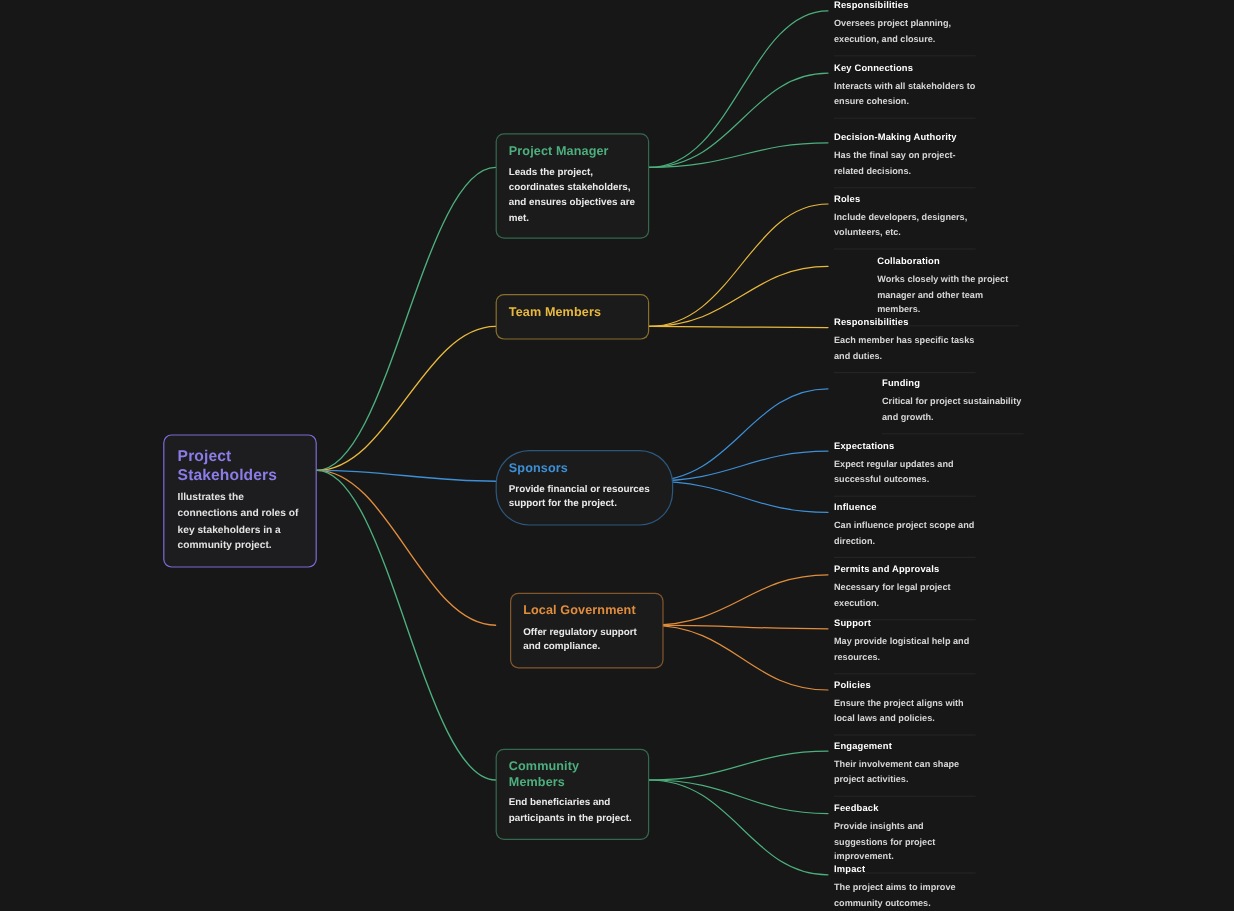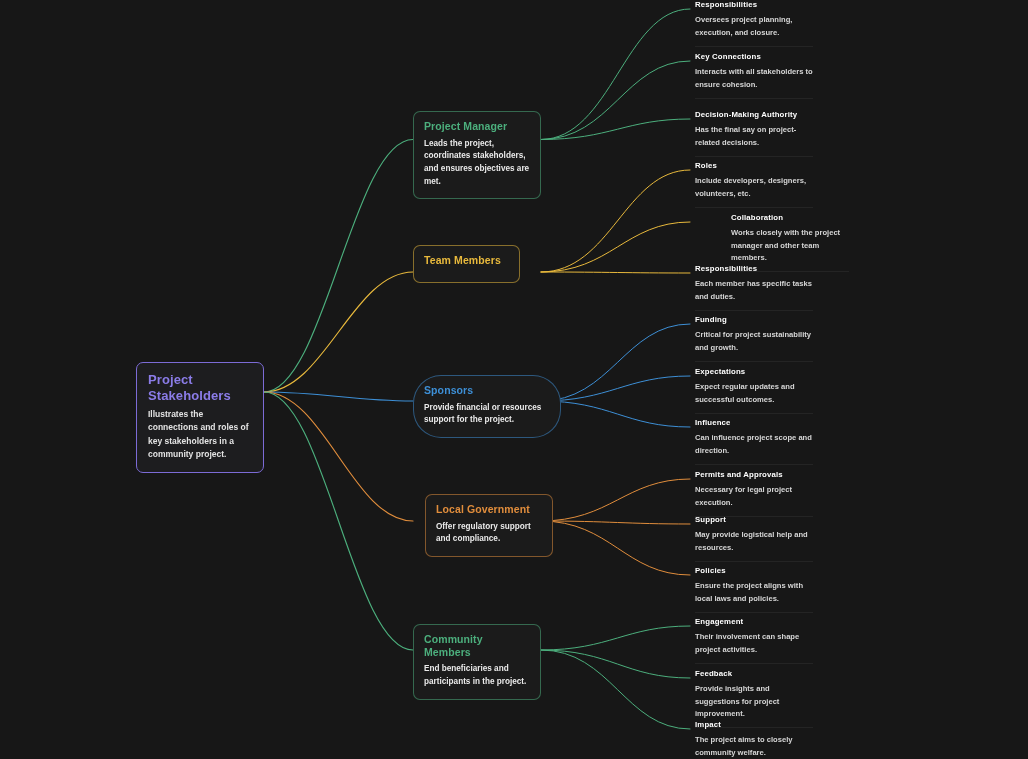--- a/index.html
+++ b/index.html
@@ -140,40 +140,40 @@
         <div class="n-desc">Oversees project planning, execution, and closure.</div>
       </div>
       <div class="node-leaf" style="left: 695px; top: 52px; width: 118px;">
         <div class="n-title">Key Connections</div>
         <div class="n-desc">Interacts with all stakeholders to ensure cohesion.</div>
       </div>
       <div class="node-leaf" style="left: 695px; top: 110px; width: 118px;">
         <div class="n-title">Decision-Making Authority</div>
         <div class="n-desc">Has the final say on project-related decisions.</div>
       </div>
-      <div class="node-branch" style="left: 413px; top: 245px; width: 107px; border-color: rgba(232, 185, 60, 0.533);">
+      <div class="node-branch" style="left: 413px; top: 245px; width: 128px; border-color: rgba(232, 185, 60, 0.533);">
         <div class="n-title" style="color: rgb(232, 185, 60);">Team Members</div>
       </div>
       <div class="node-leaf" style="left: 695px; top: 161px; width: 118px;">
         <div class="n-title">Roles</div>
         <div class="n-desc">Include developers, designers, volunteers, etc.</div>
       </div>
       <div class="node-leaf" style="left: 695px; top: 213px; width: 118px; margin-left: 36px;">
         <div class="n-title">Collaboration</div>
         <div class="n-desc">Works closely with the project manager and other team members.</div>
       </div>
       <div class="node-leaf" style="left: 695px; top: 264px; width: 118px;">
         <div class="n-title">Responsibilities</div>
         <div class="n-desc">Each member has specific tasks and duties.</div>
       </div>
       <div class="node-branch" style="left: 413px; top: 375px; width: 148px; border-color: rgba(61, 143, 214, 0.533); border-radius: 28px;">
         <div class="n-title" style="color: rgb(61, 143, 214);">Sponsors</div>
         <div class="n-desc">Provide financial or resources support for the project.</div>
       </div>
-      <div class="node-leaf" style="left: 695px; top: 315px; width: 118px;">
+      <div class="node-leaf" style="left: 735px; top: 315px; width: 118px;">
         <div class="n-title">Funding</div>
         <div class="n-desc">Critical for project sustainability and growth.</div>
       </div>
       <div class="node-leaf" style="left: 695px; top: 367px; width: 118px;">
         <div class="n-title">Expectations</div>
         <div class="n-desc">Expect regular updates and successful outcomes.</div>
       </div>
       <div class="node-leaf" style="left: 695px; top: 418px; width: 118px;">
         <div class="n-title">Influence</div>
         <div class="n-desc">Can influence project scope and direction.</div>
@@ -201,16 +201,16 @@
       <div class="node-leaf" style="left: 695px; top: 617px; width: 118px;">
         <div class="n-title">Engagement</div>
         <div class="n-desc">Their involvement can shape project activities.</div>
       </div>
       <div class="node-leaf" style="left: 695px; top: 669px; width: 118px;">
         <div class="n-title">Feedback</div>
         <div class="n-desc">Provide insights and suggestions for project improvement.</div>
       </div>
       <div class="node-leaf" style="left: 695px; top: 720px; width: 118px;">
         <div class="n-title">Impact</div>
-        <div class="n-desc">The project aims to closely community welfare.</div>
+        <div class="n-desc">The project aims to improve community outcomes.</div>
       </div>
     </div>
 </div>
 
 </body></html>

